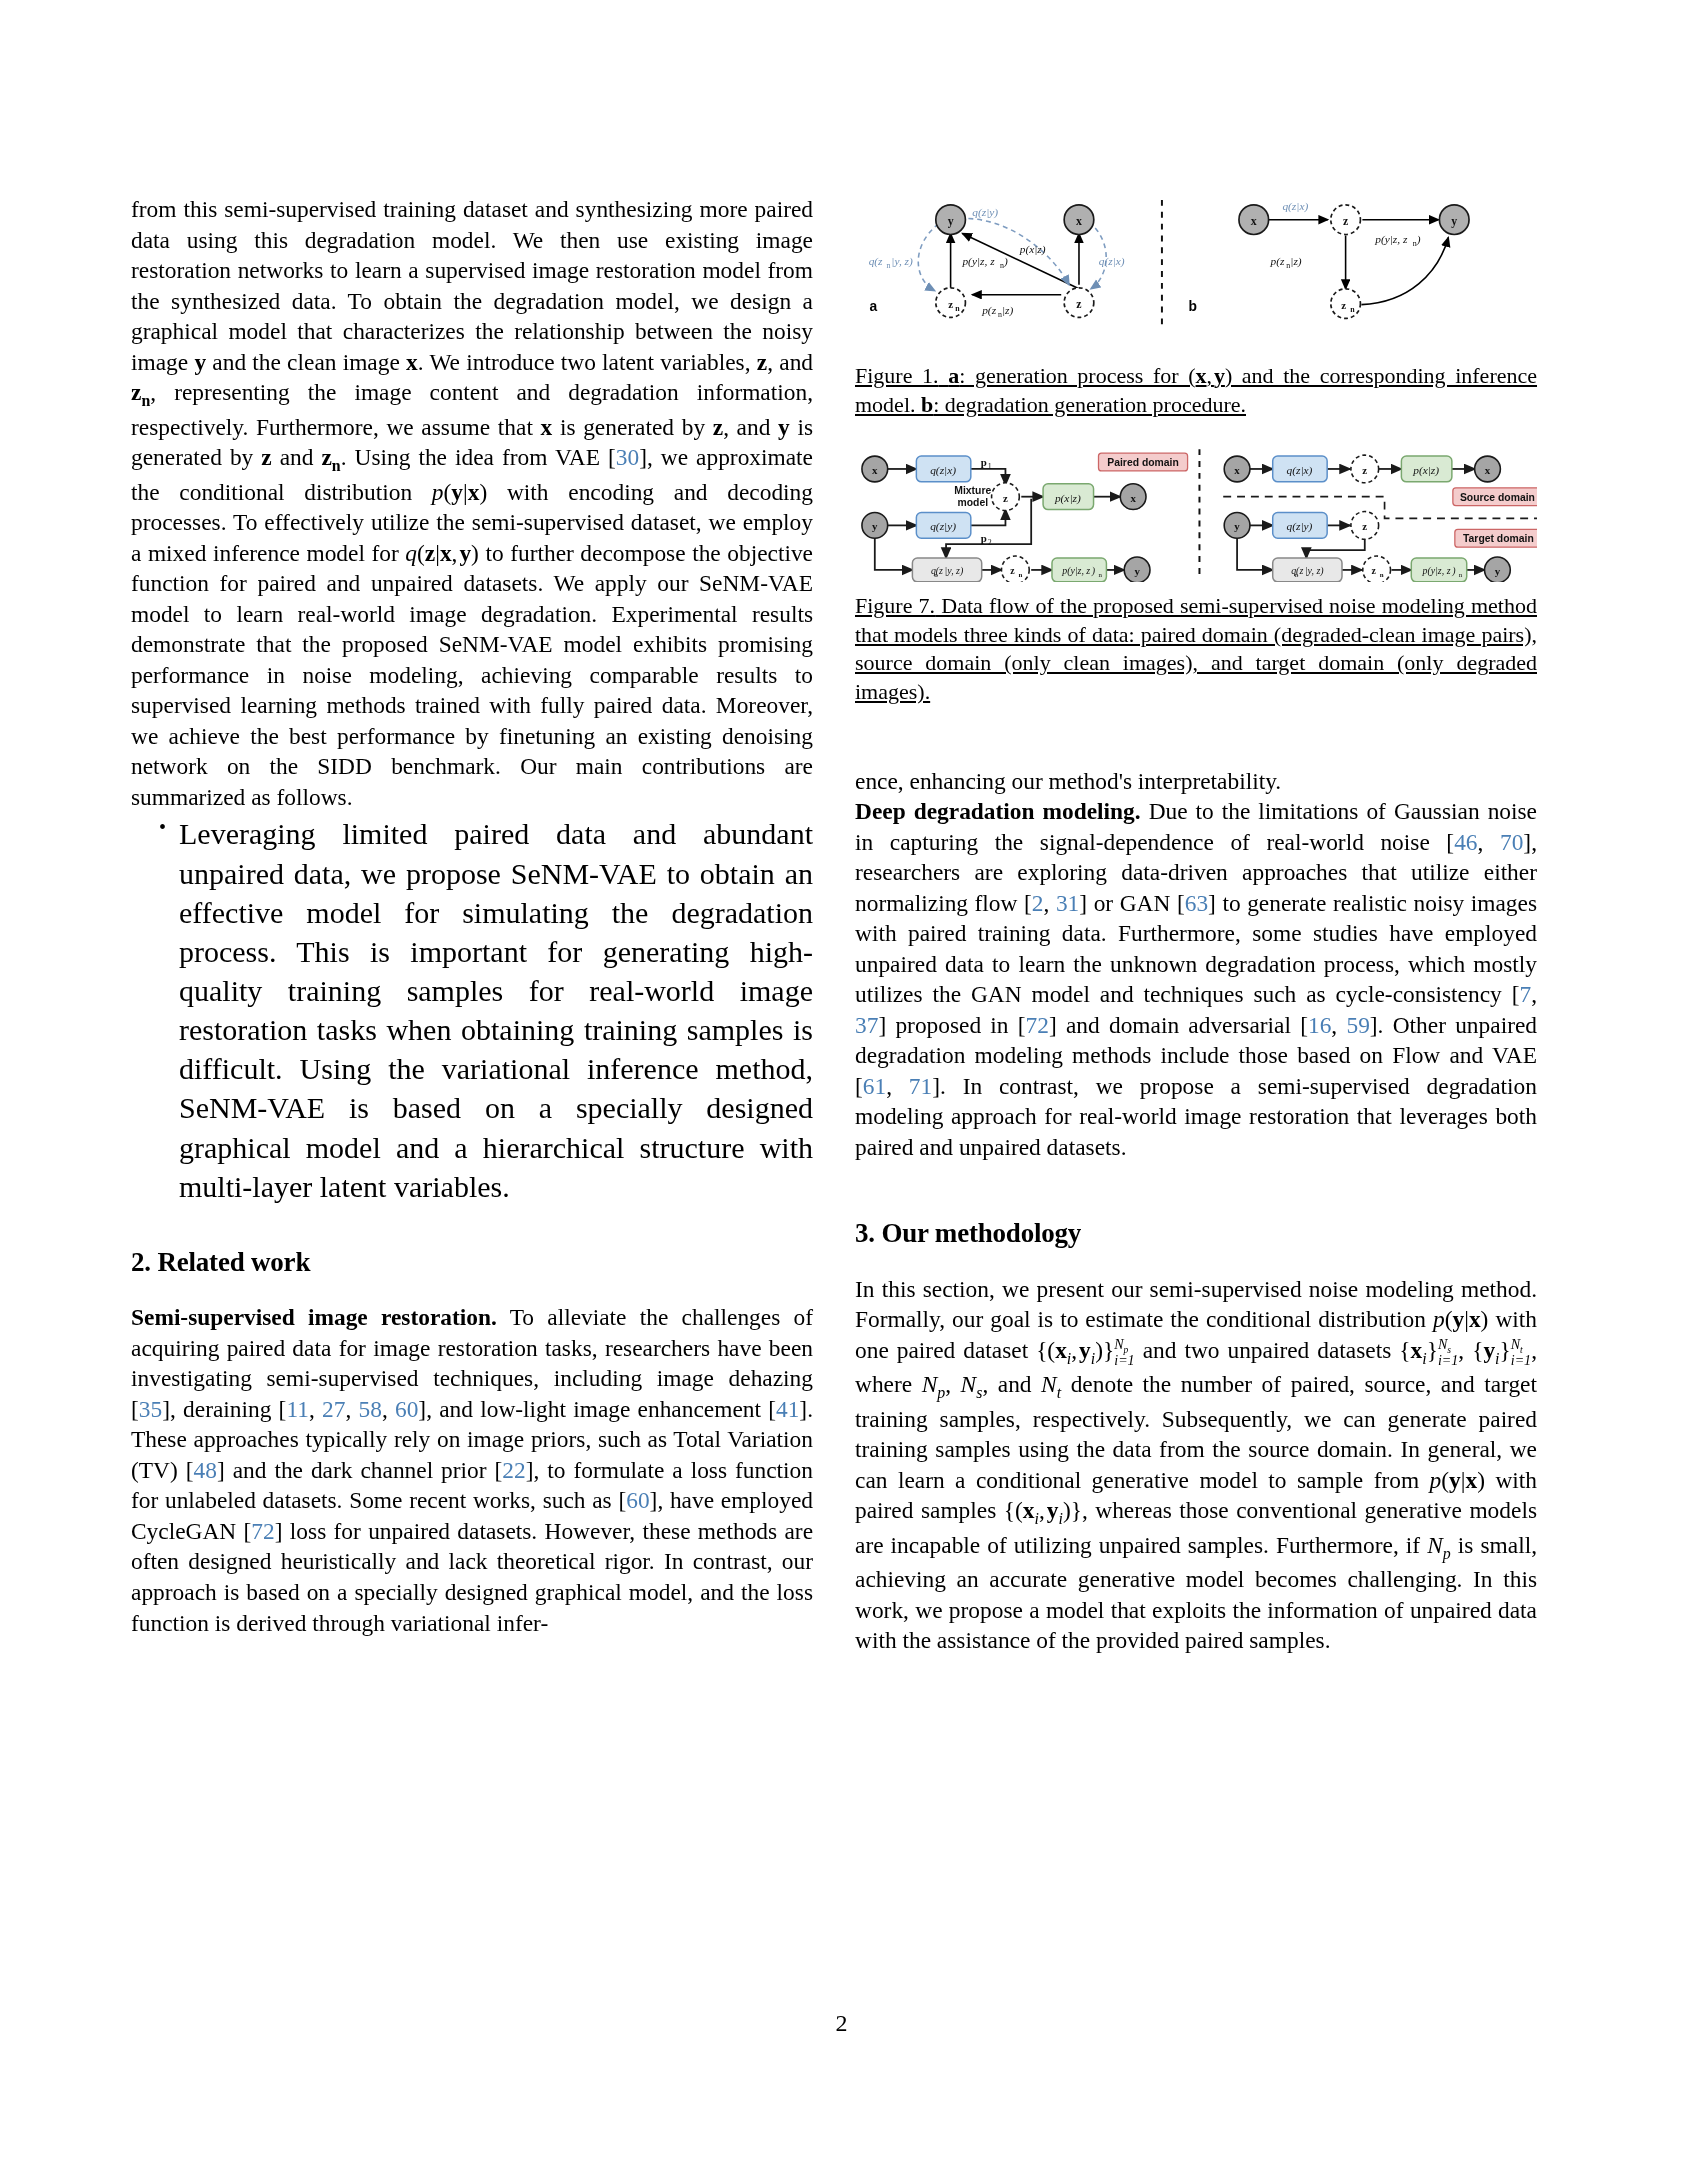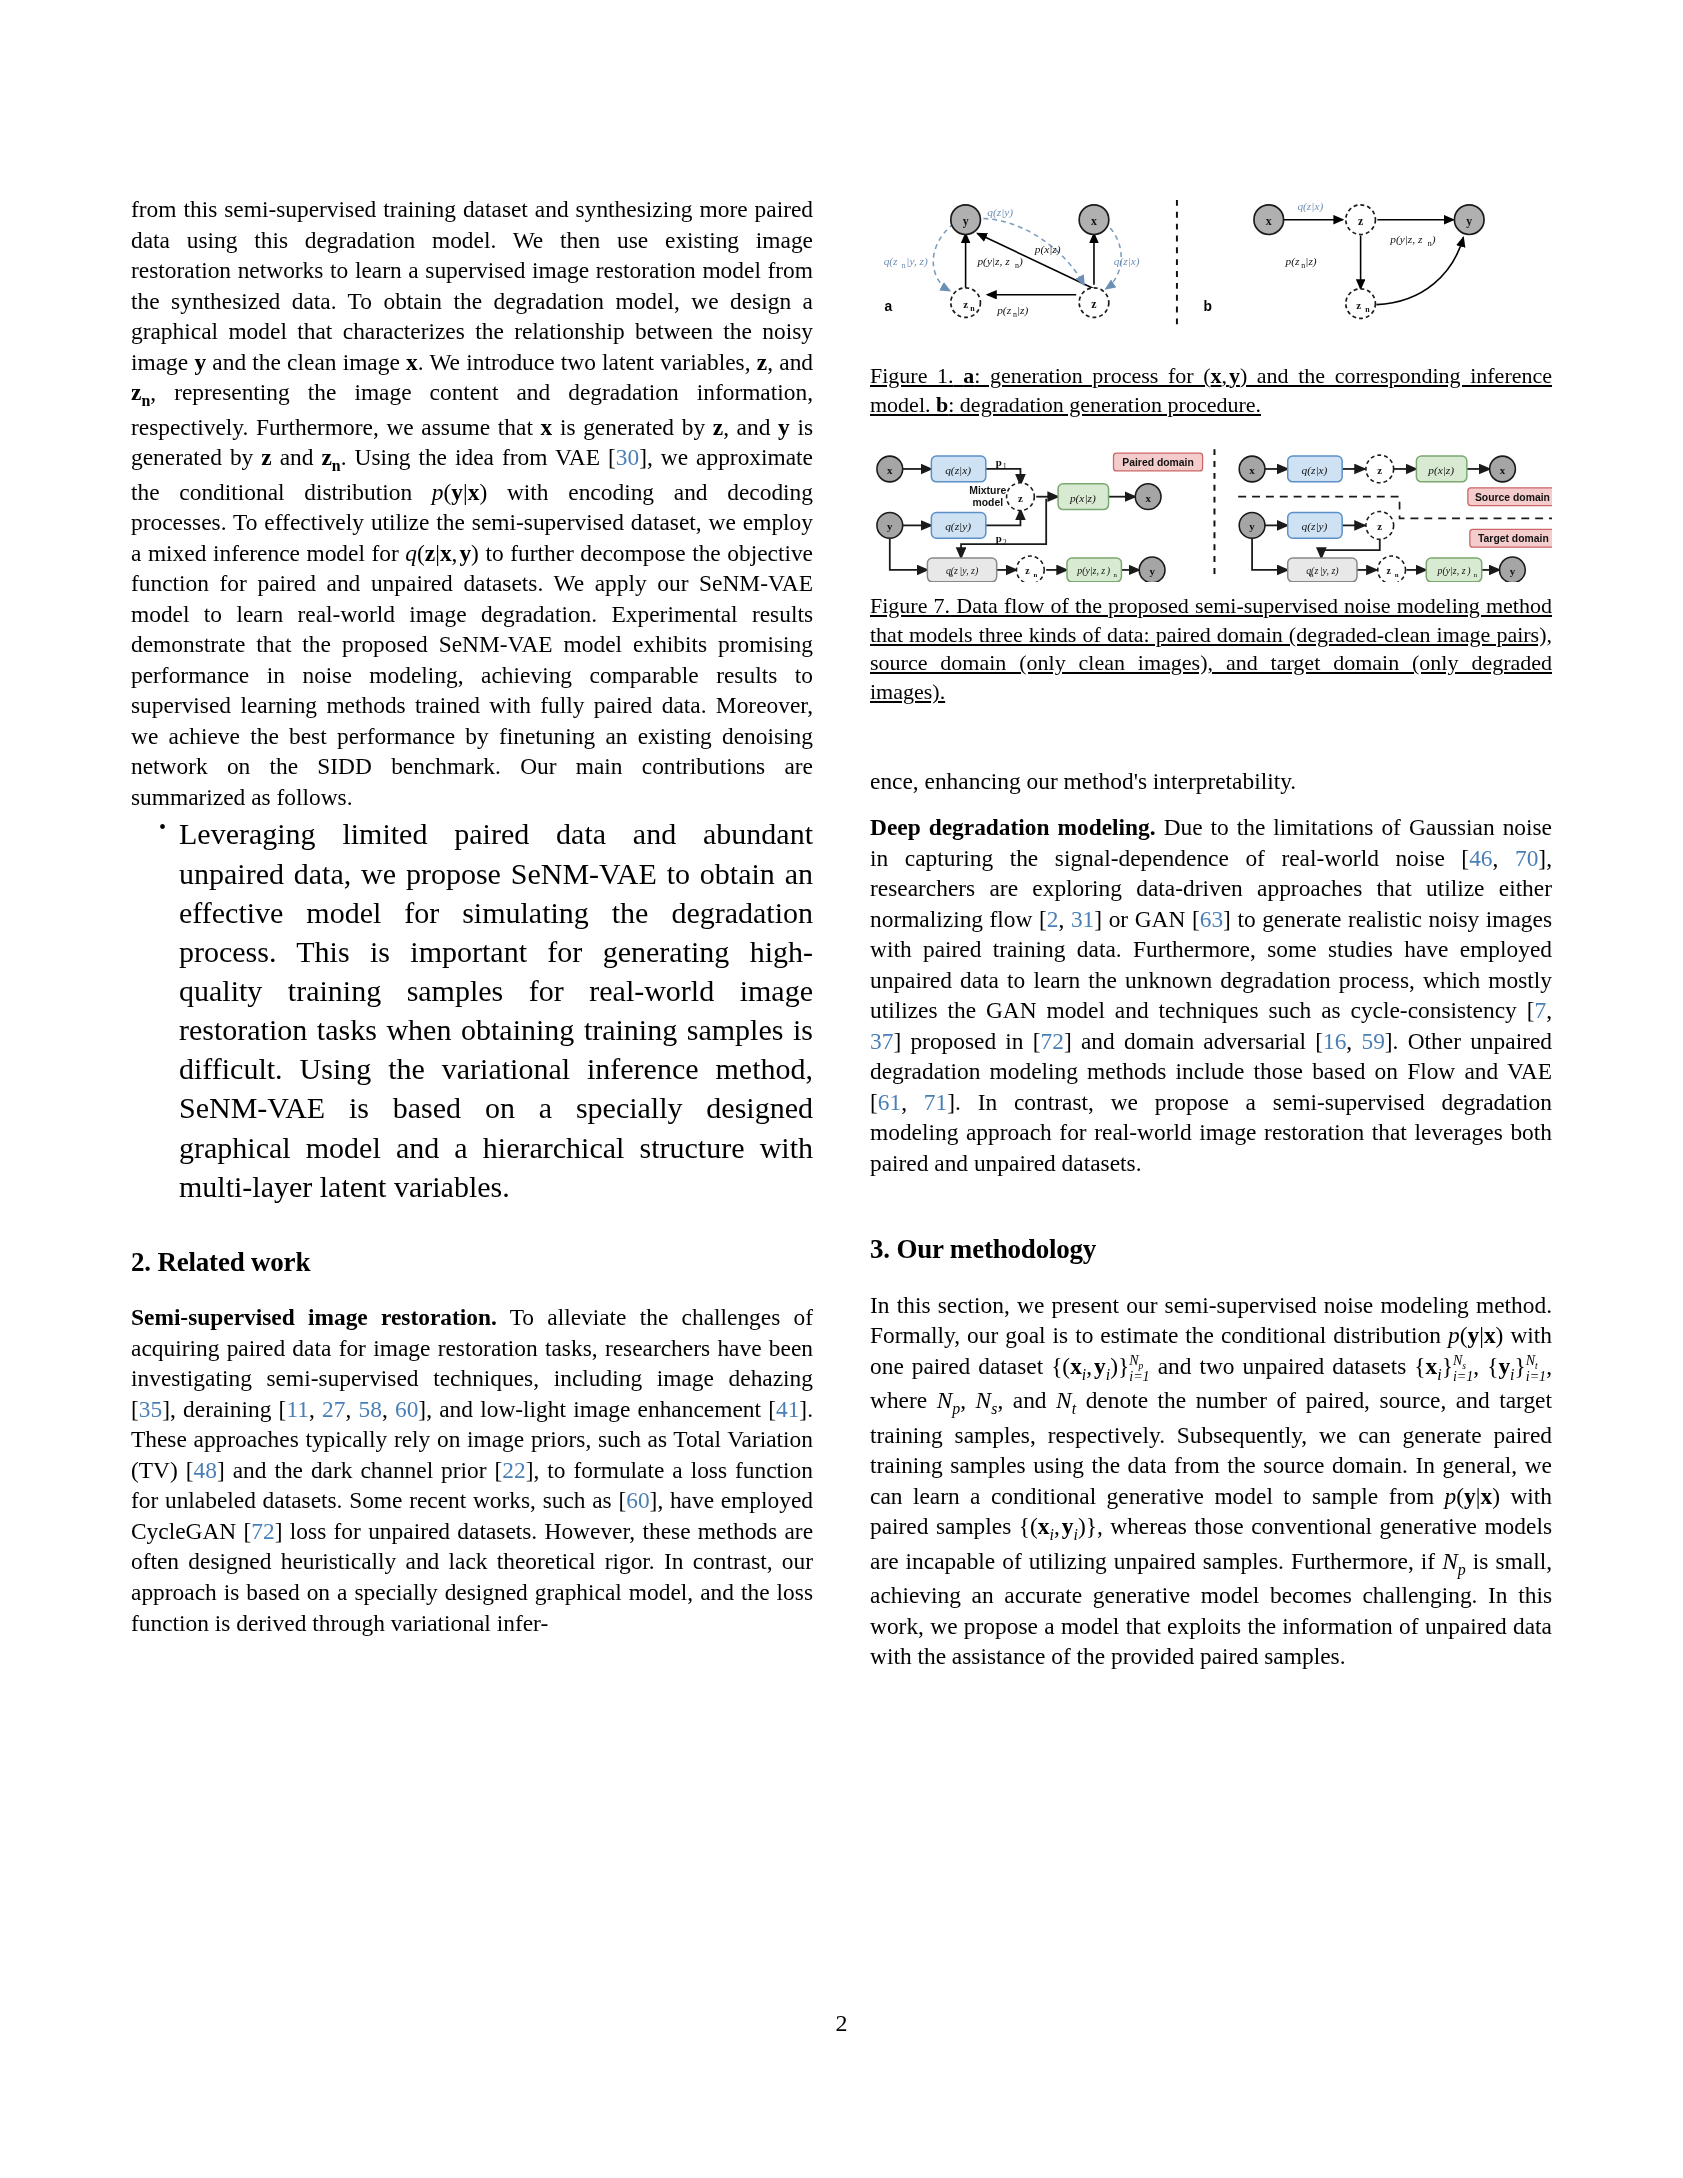--- a/index.html
+++ b/index.html
@@ -15,34 +15,34 @@
     font-family: "Liberation Serif", "DejaVu Serif", serif;
     color: #000000;
     box-sizing: border-box;
   }
   .cols {
     position: absolute;
     left: 131px;
     top: 194px;
     width: 1422px;
     display: flex;
-    gap: 57px;
+    gap: 42px;
   }
   .col {
     width: 682px;
   }
   p.body {
     margin: 0 0 0 0;
     font-size: 23.4px;
     line-height: 1.305;
     text-align: justify;
     text-justify: inter-word;
     hyphens: manual;
   }
-  p.body + p.body { margin-top: 16px; }
+  p.body + p.body { margin-top: 0px; }
   .bold { font-weight: bold; }
   .mathit { font-family: "Liberation Serif", serif; font-style: italic; }
   .mb { font-weight: bold; font-family: "Liberation Serif", serif; }
   .cite { color: #4a7fb5; }
   ul.contrib {
     margin: 2px 0 0 0;
     padding: 0 0 0 30px;
     list-style: none;
   }
   ul.contrib li {

